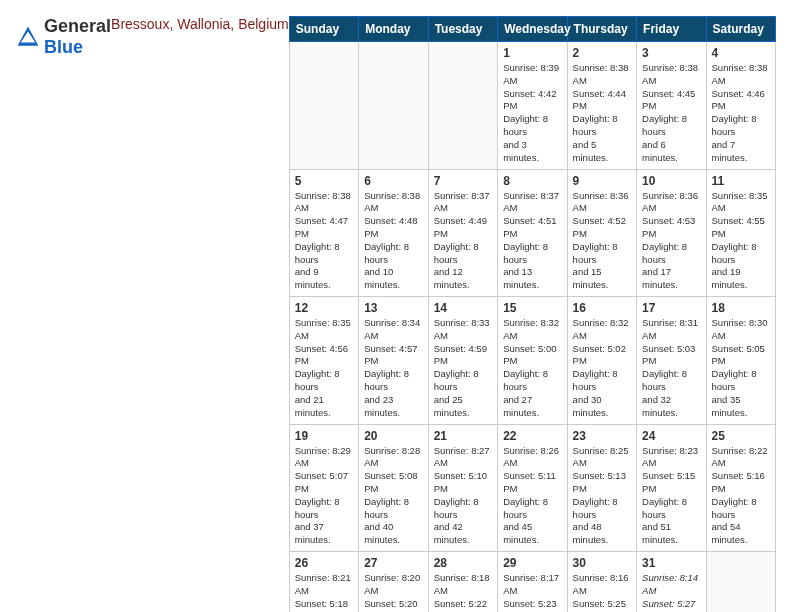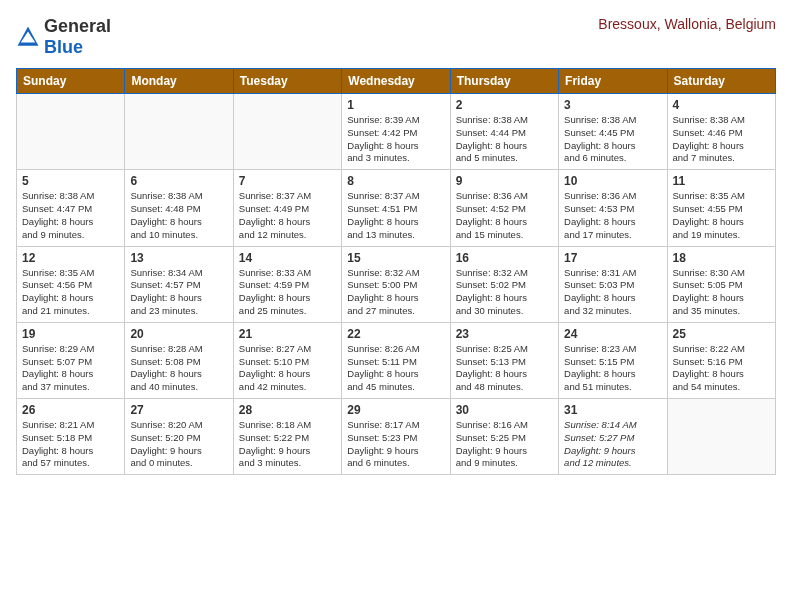--- a/index.html
+++ b/index.html
@@ -8,21 +8,21 @@
       height: 612px;
       font-family: Arial, sans-serif;
       background: #fff;
       overflow: hidden;
     }
     .page {
       width: 792px;
       height: 484px;
       padding: 16px;
       display: flex;
-      flex-direction: column;
+      flex-direction: row;
     }
     .header {
       display: flex;
       align-items: flex-start;
       justify-content: space-between;
       margin-bottom: 10px;
     }
     .logo {
       display: flex;
       align-items: center;
@@ -46,21 +46,21 @@
       color: #7f1d1d;
     }
     .calendar {
       flex: 1;
       border: 1px solid #ccc;
       border-collapse: collapse;
       width: 100%;
       table-layout: fixed;
     }
     .calendar th {
-      background: #a16207;
+      background: #0c4a6e;
       color: #fff;
       font-size: 12px;
       font-weight: bold;
       text-align: left;
       padding: 5px 6px;
       border: 1px solid #1565C0;
     }
     .calendar td {
       border: 1px solid #ccc;
       vertical-align: top;

